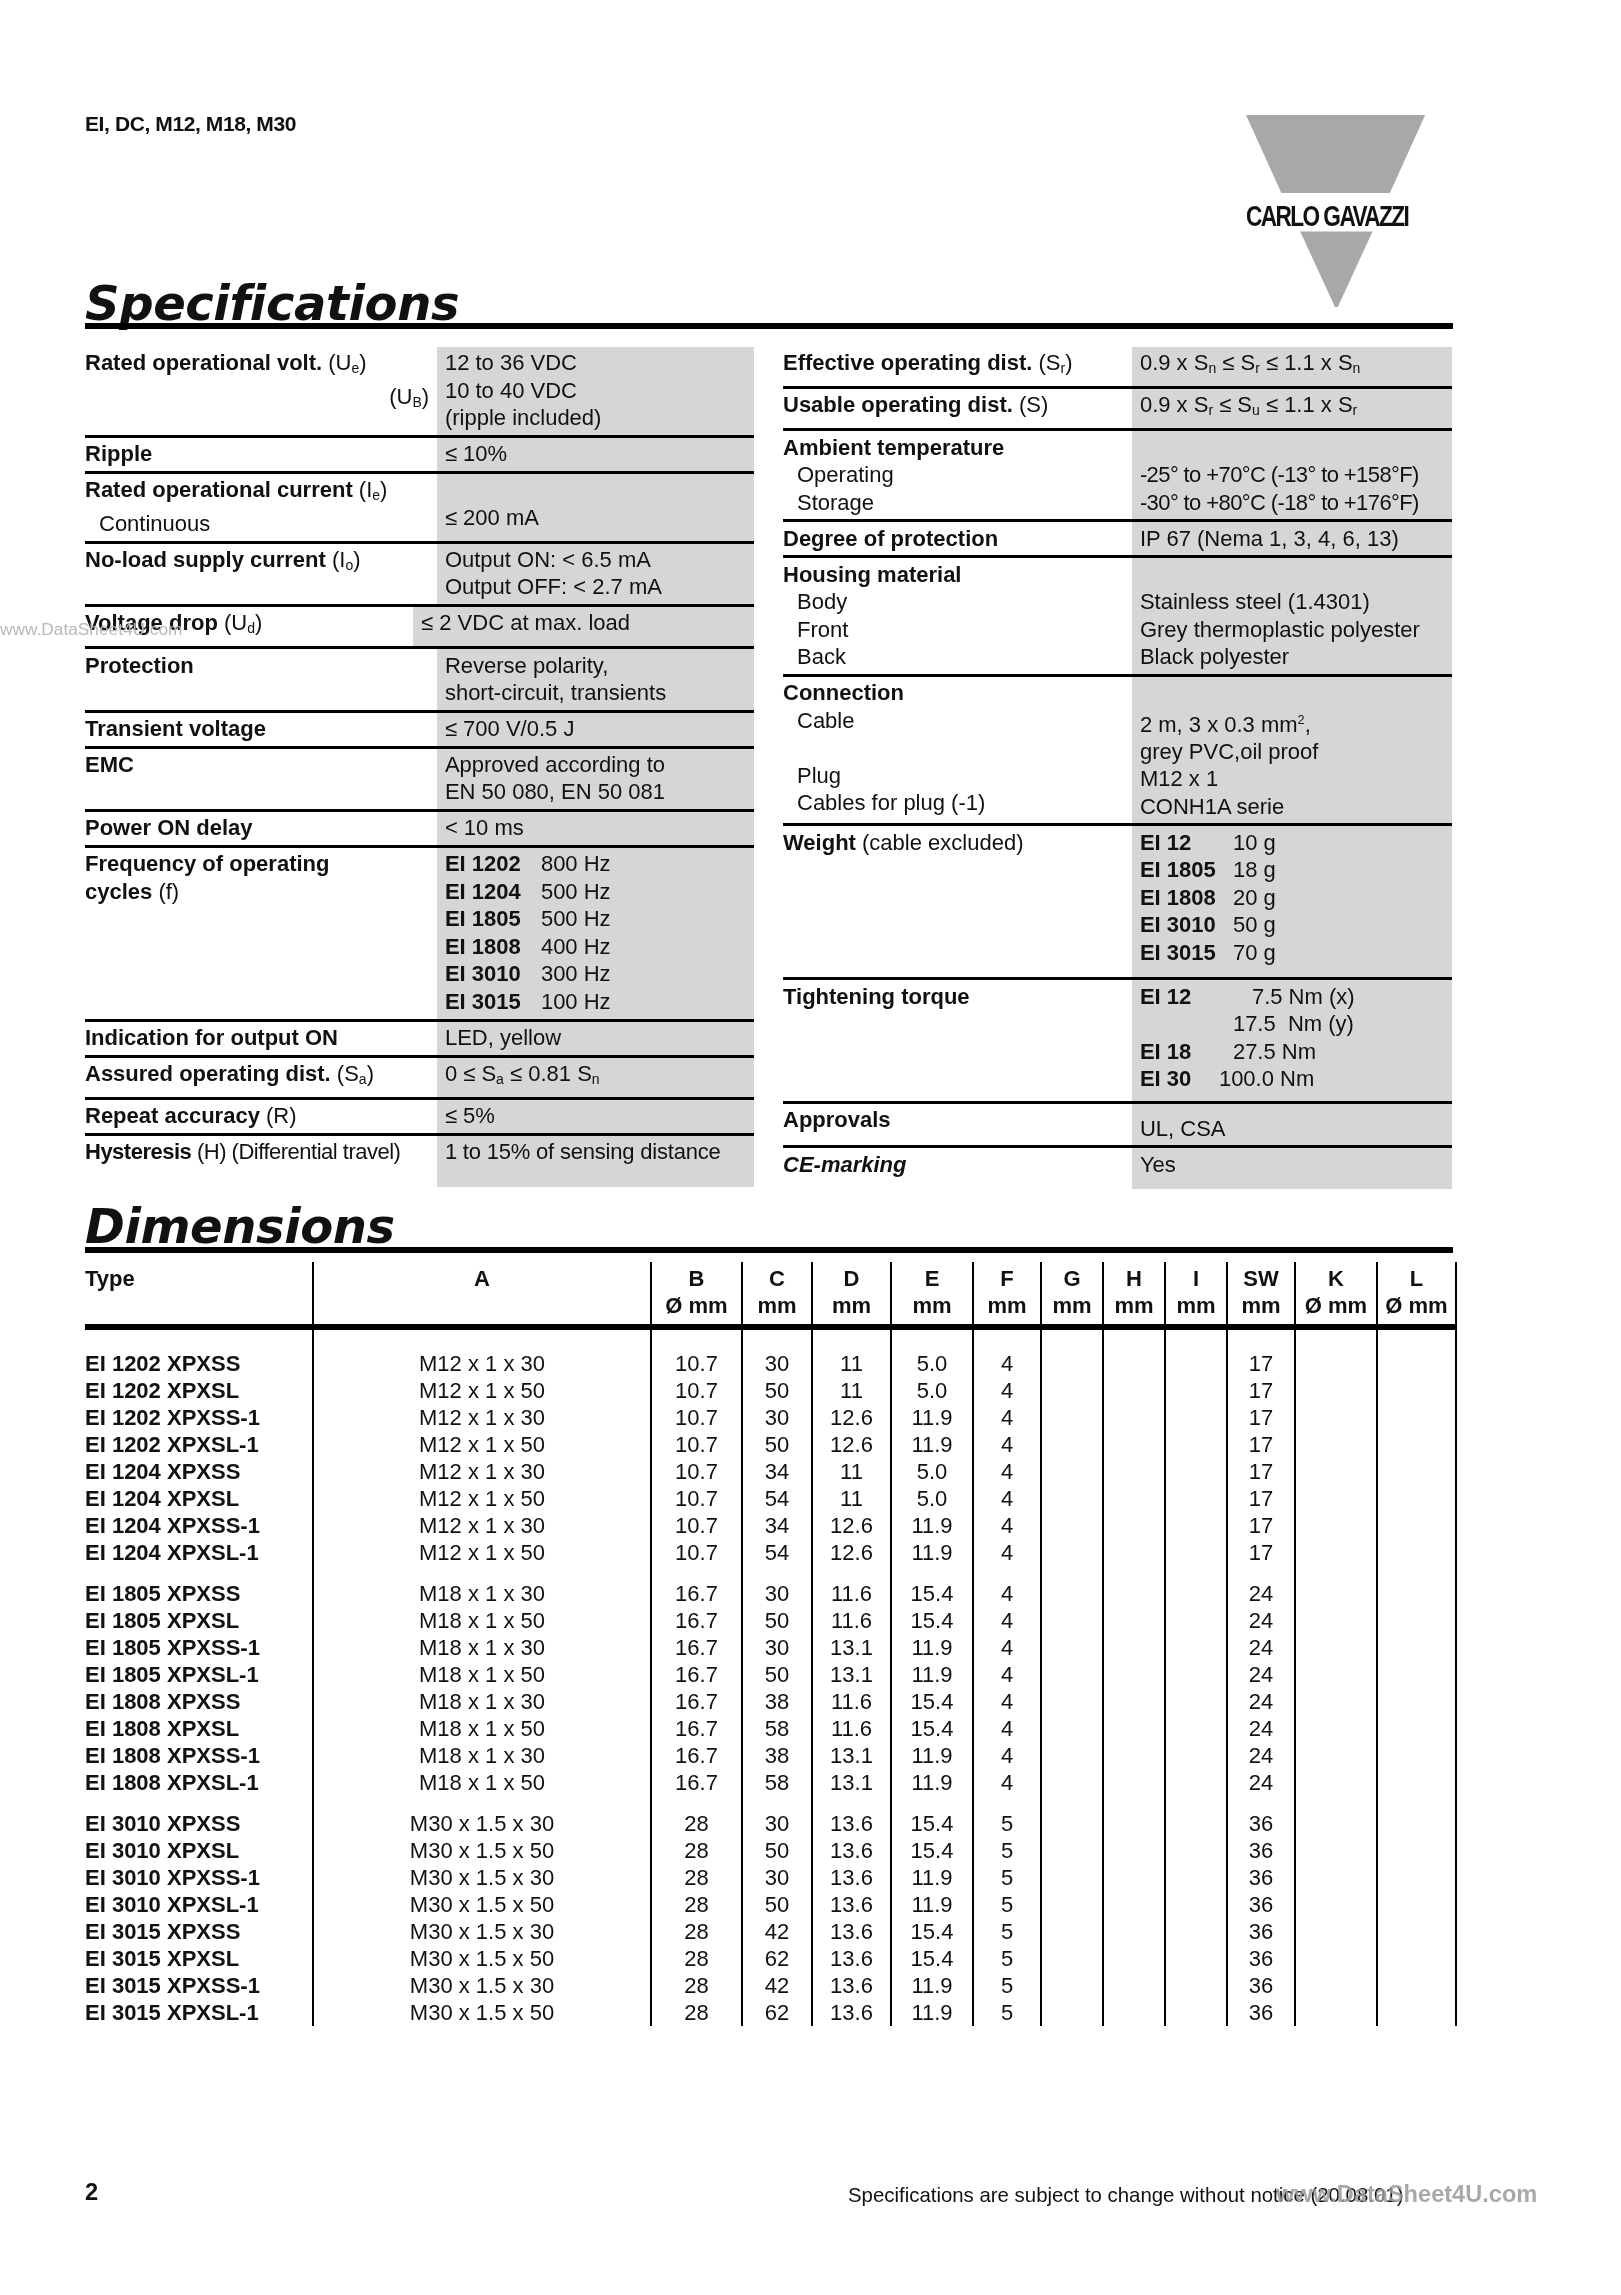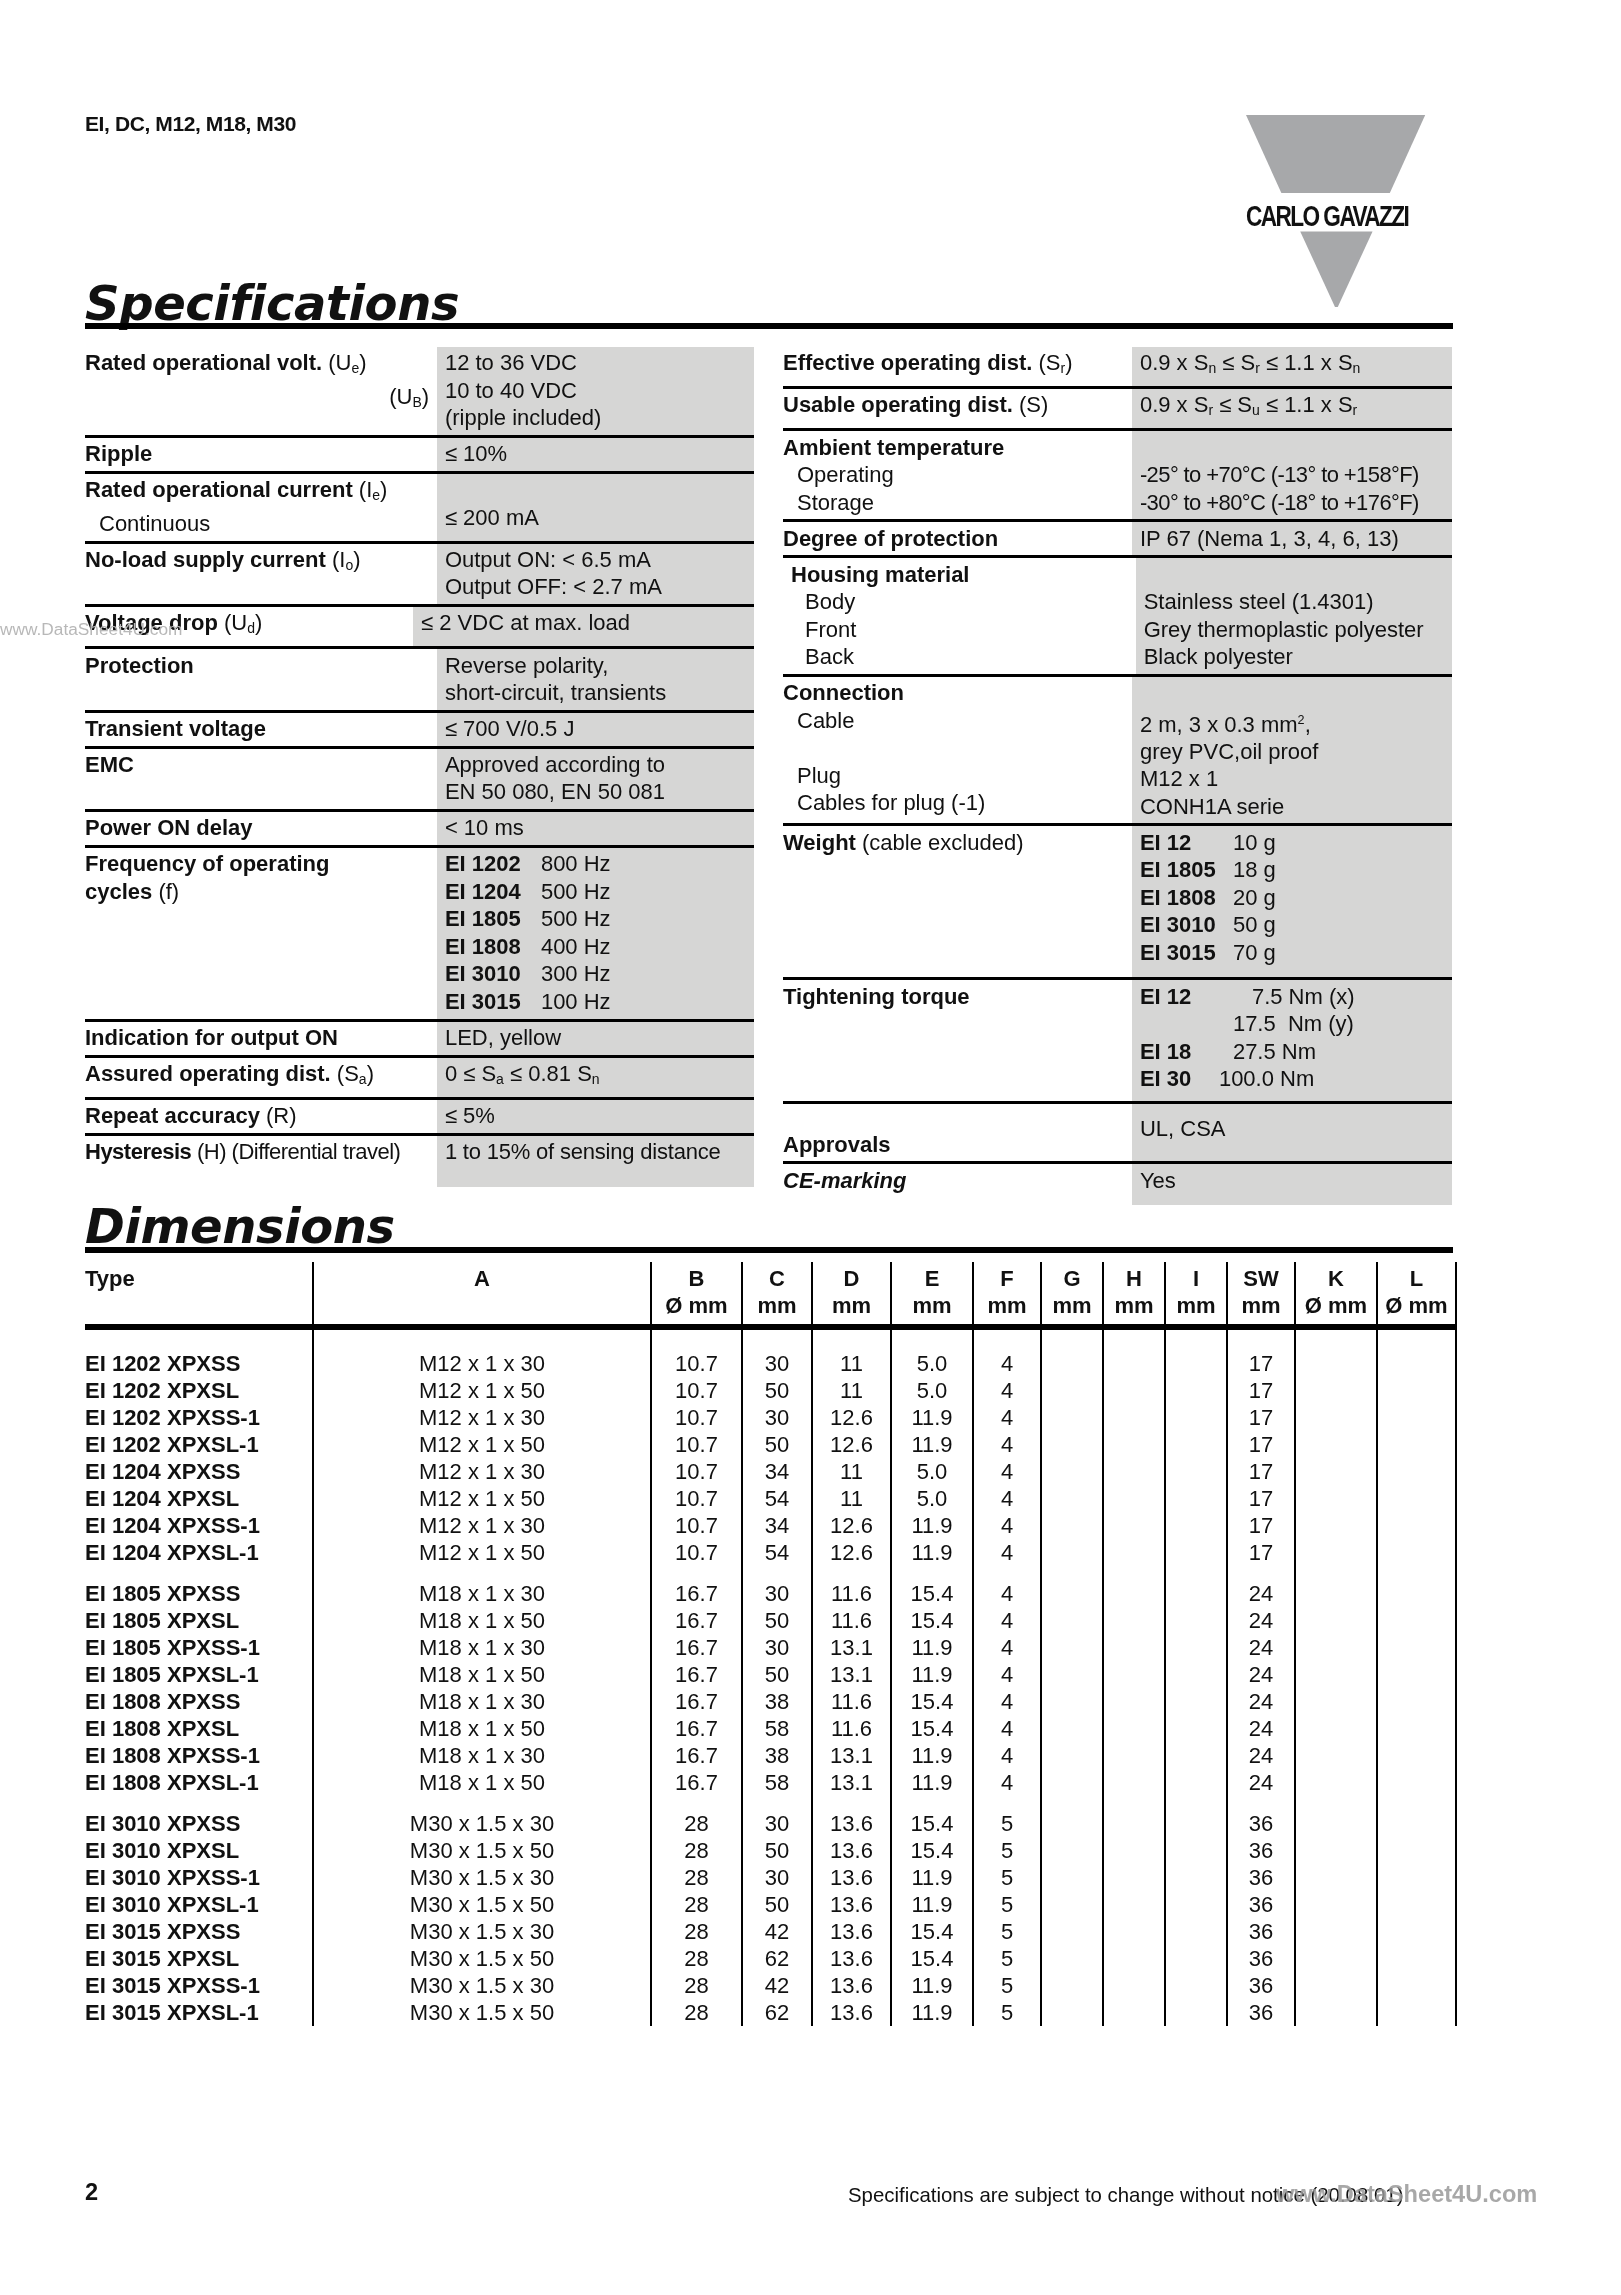--- a/index.html
+++ b/index.html
@@ -208,21 +208,21 @@
       <div>-30° to +80°C (-18° to +176°F)</div>
     </div>
   </div>
 
   <div class="spec-row">
     <div class="spec-label b" style="width:349px;">Degree of protection</div>
     <div class="spec-value" style="width:320px;">IP 67 (Nema 1, 3, 4, 6, 13)</div>
   </div>
 
   <div class="spec-row">
-    <div class="spec-label" style="width:349px;margin-left:8px;">
+    <div class="spec-label" style="width:349px;">
       <div class="b">Housing material</div>
       <div class="indent">Body</div>
       <div class="indent">Front</div>
       <div class="indent">Back</div>
     </div>
     <div class="spec-value" style="width:320px;white-space:nowrap;">
       <div style="height:27.5px;"></div>
       <div>Stainless steel (1.4301)</div>
       <div>Grey thermoplastic polyester</div>
       <div>Black polyester</div>
@@ -264,21 +264,21 @@
     <div class="spec-label b" style="width:349px;">Tightening torque</div>
     <div class="spec-value" style="width:320px;padding-bottom:7.9px;">
       <div><span class="b" style="display:inline-block;width:93px;">EI 12</span><span style="padding-left:19px;">7.5 Nm (x)</span></div>
       <div><span class="b" style="display:inline-block;width:93px;"></span><span style="white-space:pre;">17.5  Nm (y)</span></div>
       <div><span class="b" style="display:inline-block;width:93px;">EI 18</span><span>27.5 Nm</span></div>
       <div><span class="b" style="display:inline-block;width:79px;">EI 30</span><span>100.0 Nm</span></div>
     </div>
   </div>
 
   <div class="spec-row">
-    <div class="spec-label b" style="width:349px;padding-top:27px;">Approvals</div>
+    <div class="spec-label b" style="width:349px;padding-top:2px;">Approvals</div>
     <div class="spec-value" style="width:320px;padding-top:11px;">UL, CSA</div>
   </div>
 
   <div class="spec-row last">
     <div class="spec-label b" style="width:349px;font-style:italic;">CE-marking</div>
     <div class="spec-value" style="width:320px;padding-bottom:11px;">Yes</div>
   </div>
 </div>
 
 <div class="abs section-title" style="left:85px;top:1198px;">Dimensions</div>

